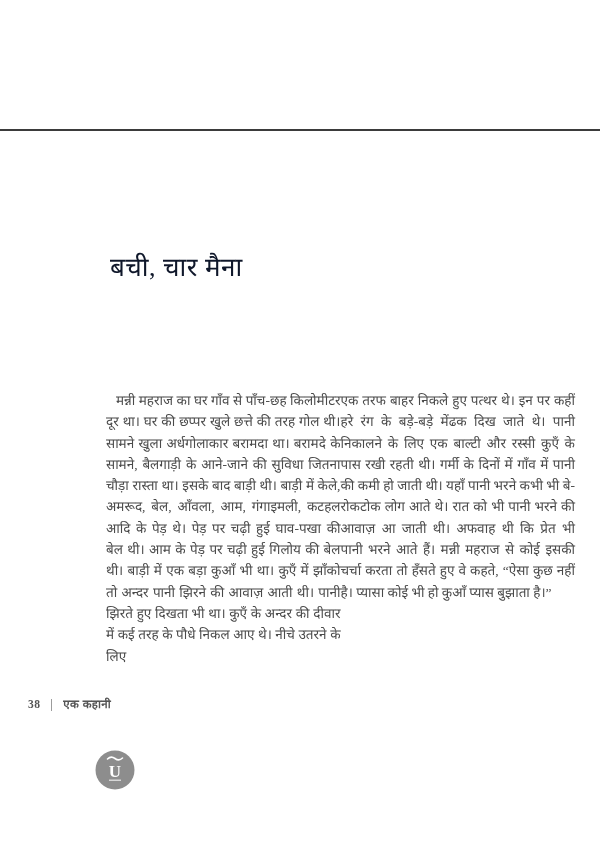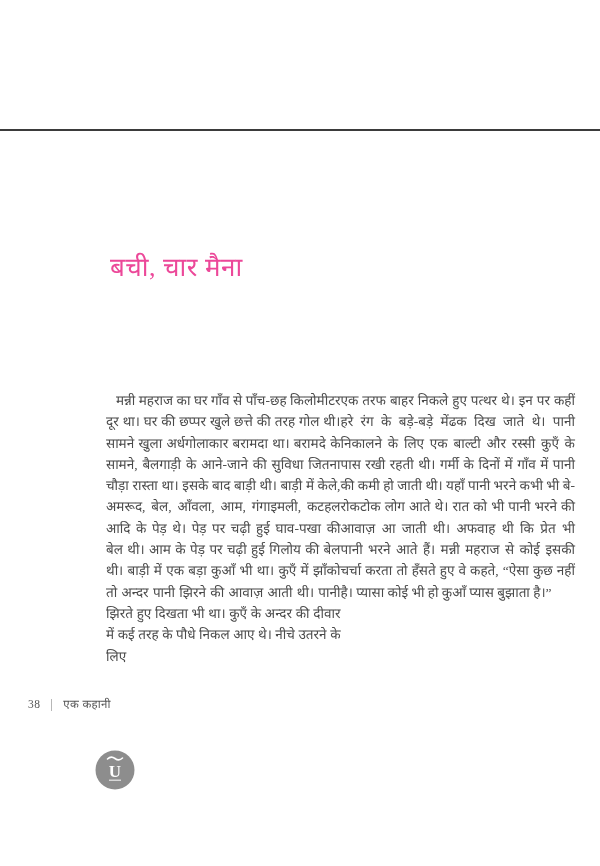--- a/index.html
+++ b/index.html
@@ -64,41 +64,42 @@
   .footer {
     position: absolute;
     top: 696px;
     left: 28px;
     display: flex;
     align-items: baseline;
     gap: 10px;
     font-size: 11.5px;
     color: #555555;
     letter-spacing: 0.4px;
+    font-weight: bold;
   }
   .footer .sep {
     color: #8a8a8a;
     font-size: 12px;
   }
   .logo {
     position: absolute;
     top: 750px;
     left: 95px;
     width: 40px;
     height: 40px;
   }
 </style>
 </head>
 <body>
 
 <div class="page">
 
   <div class="top-rule" style="background: rgb(59, 59, 59);"></div>
 
-  <h1 class="page-title" style="color: #ec4899;">बची, चार मैना</h1>
+  <h1 class="page-title" style="color: #0f172a;">बची, चार मैना</h1>
 
   <div class="columns">
     <div class="col left" style="color: rgb(74, 74, 74);">
       <p class="indent flow">मन्नी महराज का घर गाँव से पाँच-छह किलोमीटर दूर था। घर की छप्पर खुले छत्ते की तरह गोल थी। सामने खुला अर्धगोलाकार बरामदा था। बरामदे के सामने, बैलगाड़ी के आने-जाने की सुविधा जितना चौड़ा रास्ता था। इसके बाद बाड़ी थी। बाड़ी में केले, अमरूद, बेल, आँवला, आम, गंगाइमली, कटहल आदि के पेड़ थे। पेड़ पर चढ़ी हुई घाव-पखा की बेल थी। आम के पेड़ पर चढ़ी हुई गिलोय की बेल थी। बाड़ी में एक बड़ा कुआँ भी था। कुएँ में झाँको तो अन्दर पानी झिरने की आवाज़ आती थी। पानी झिरते हुए दिखता भी था। कुएँ के अन्दर की दीवार में कई तरह के पौधे निकल आए थे। नीचे उतरने के लिए</p>
     </div>
     <div class="col right" style="color: rgb(74, 74, 74);">
       <p>एक तरफ बाहर निकले हुए पत्थर थे। इन पर कहीं हरे रंग के बड़े-बड़े मेंढक दिख जाते थे। पानी निकालने के लिए एक बाल्टी और रस्सी कुएँ के पास रखी रहती थी। गर्मी के दिनों में गाँव में पानी की कमी हो जाती थी। यहाँ पानी भरने कभी भी बे-रोकटोक लोग आते थे। रात को भी पानी भरने की आवाज़ आ जाती थी। अफवाह थी कि प्रेत भी पानी भरने आते हैं। मन्नी महराज से कोई इसकी चर्चा करता तो हँसते हुए वे कहते, “ऐसा कुछ नहीं है। प्यासा कोई भी हो कुआँ प्यास बुझाता है।”</p>
     </div>
   </div>
 

